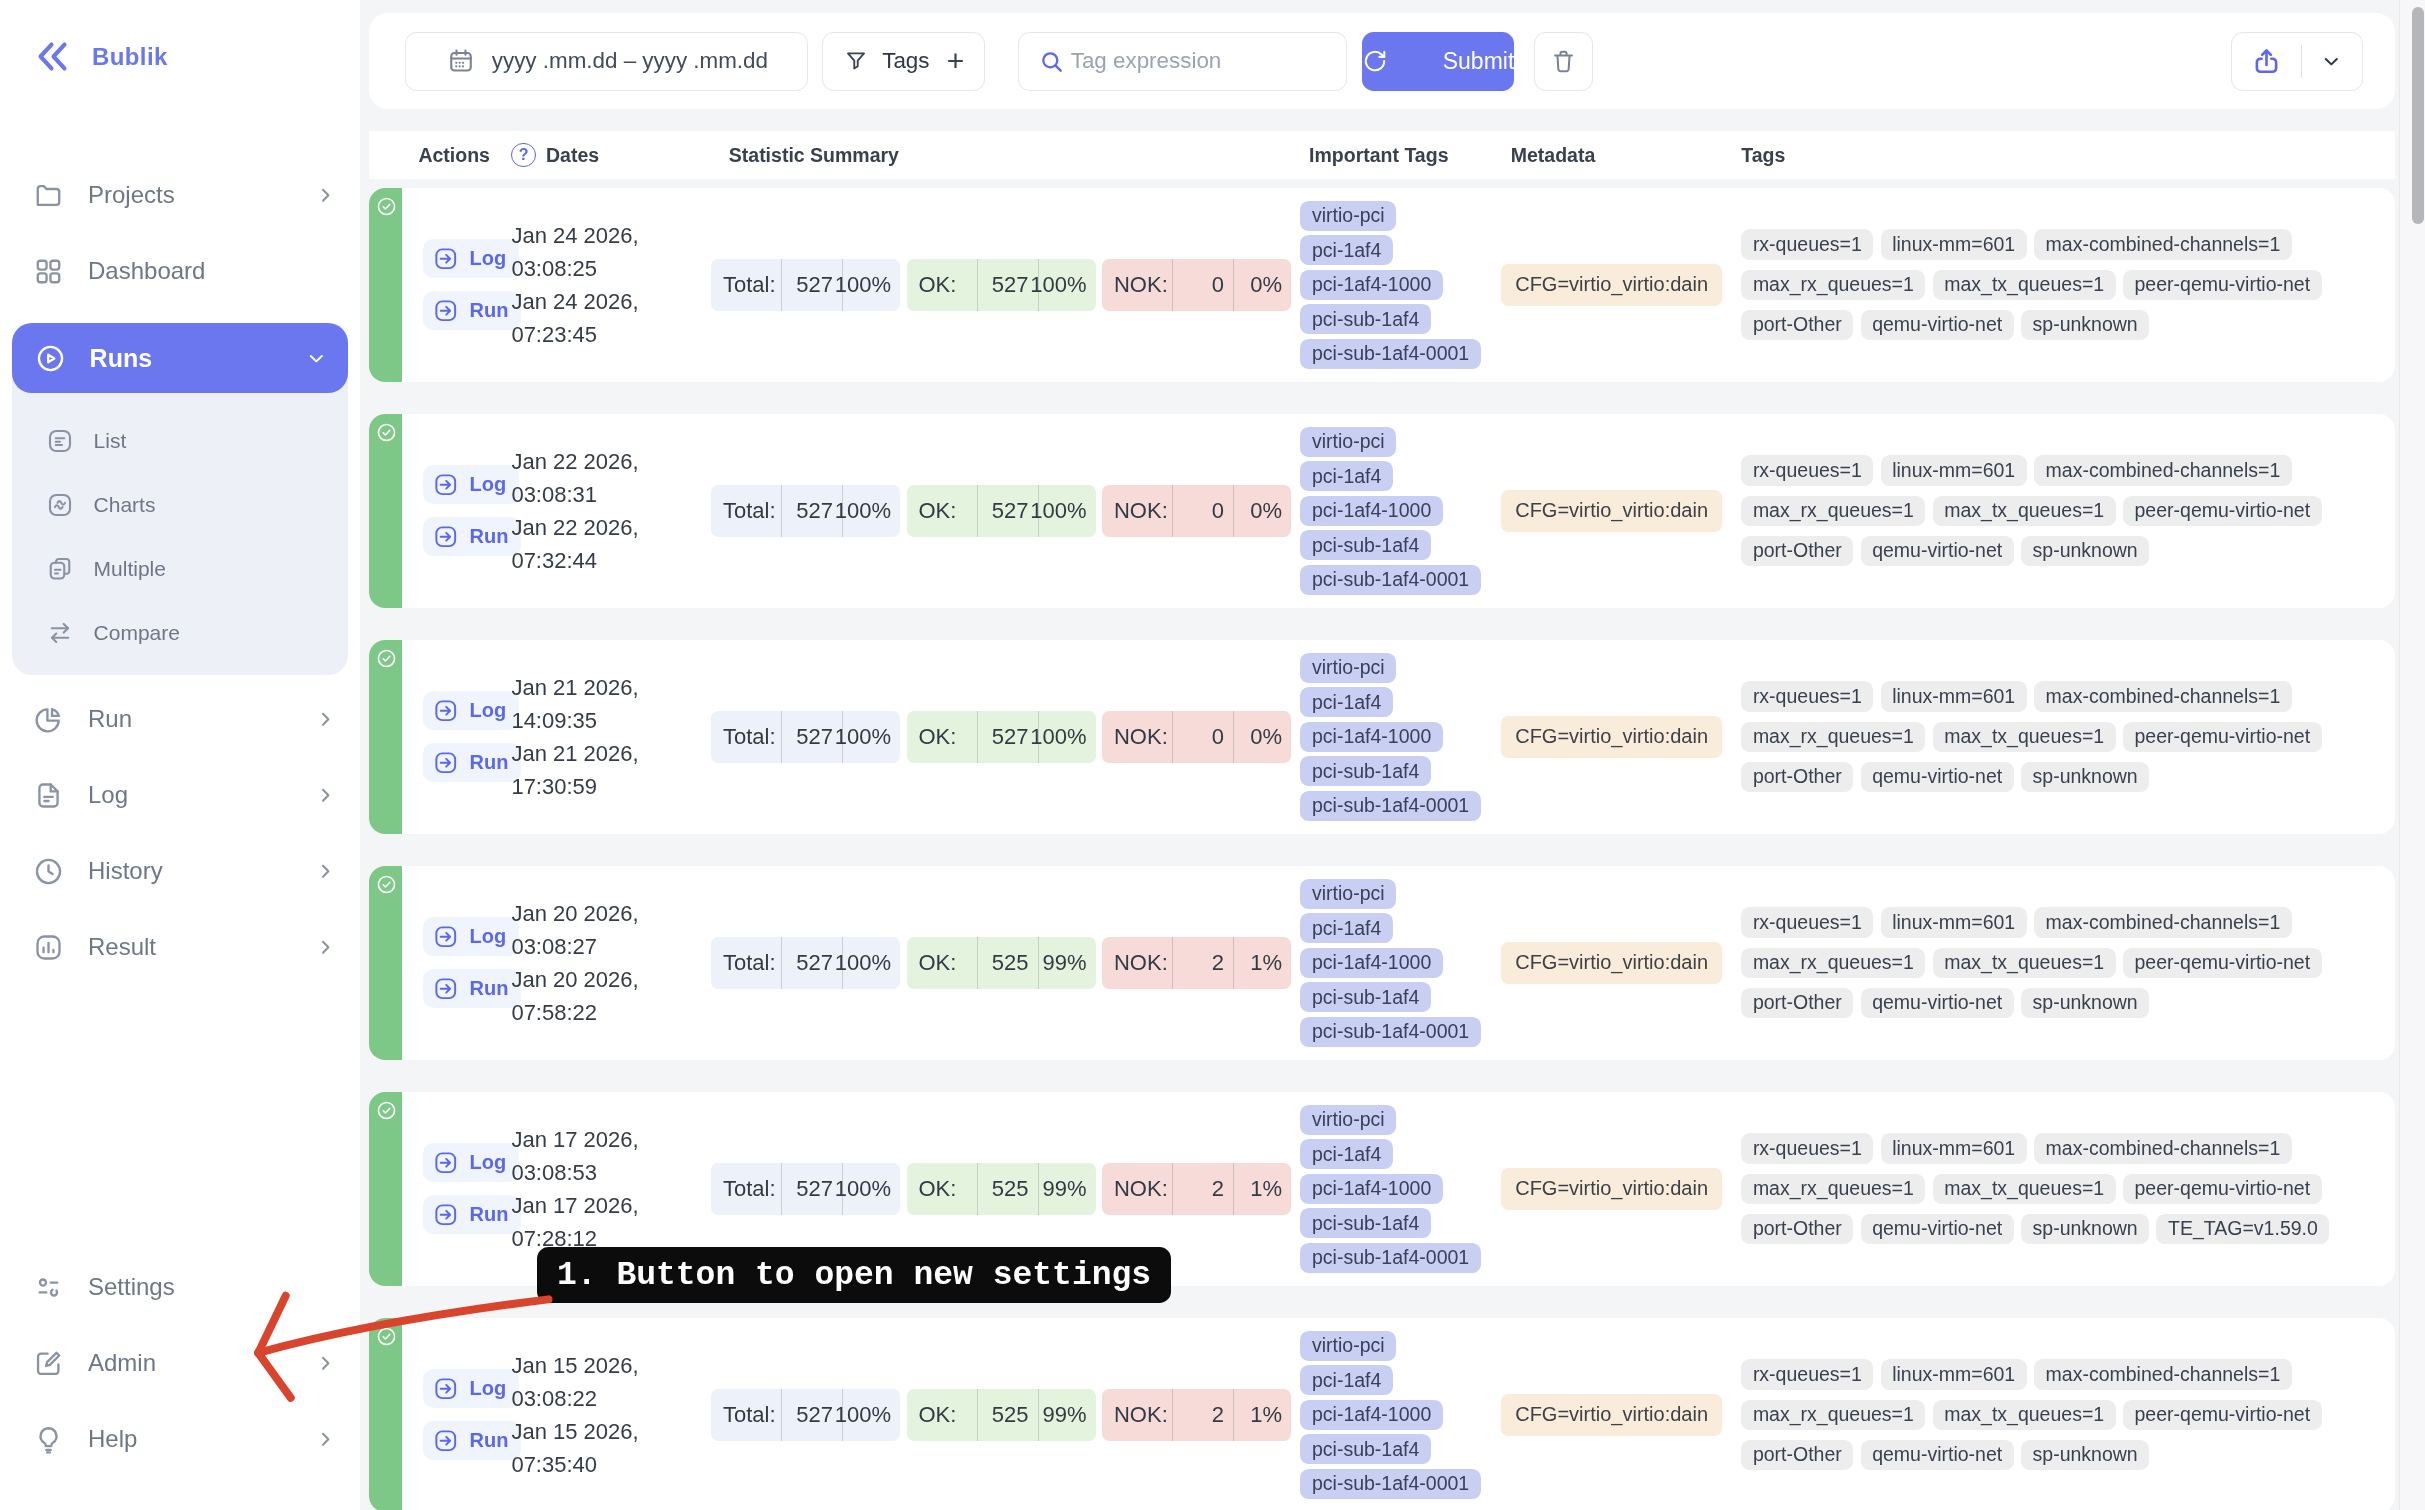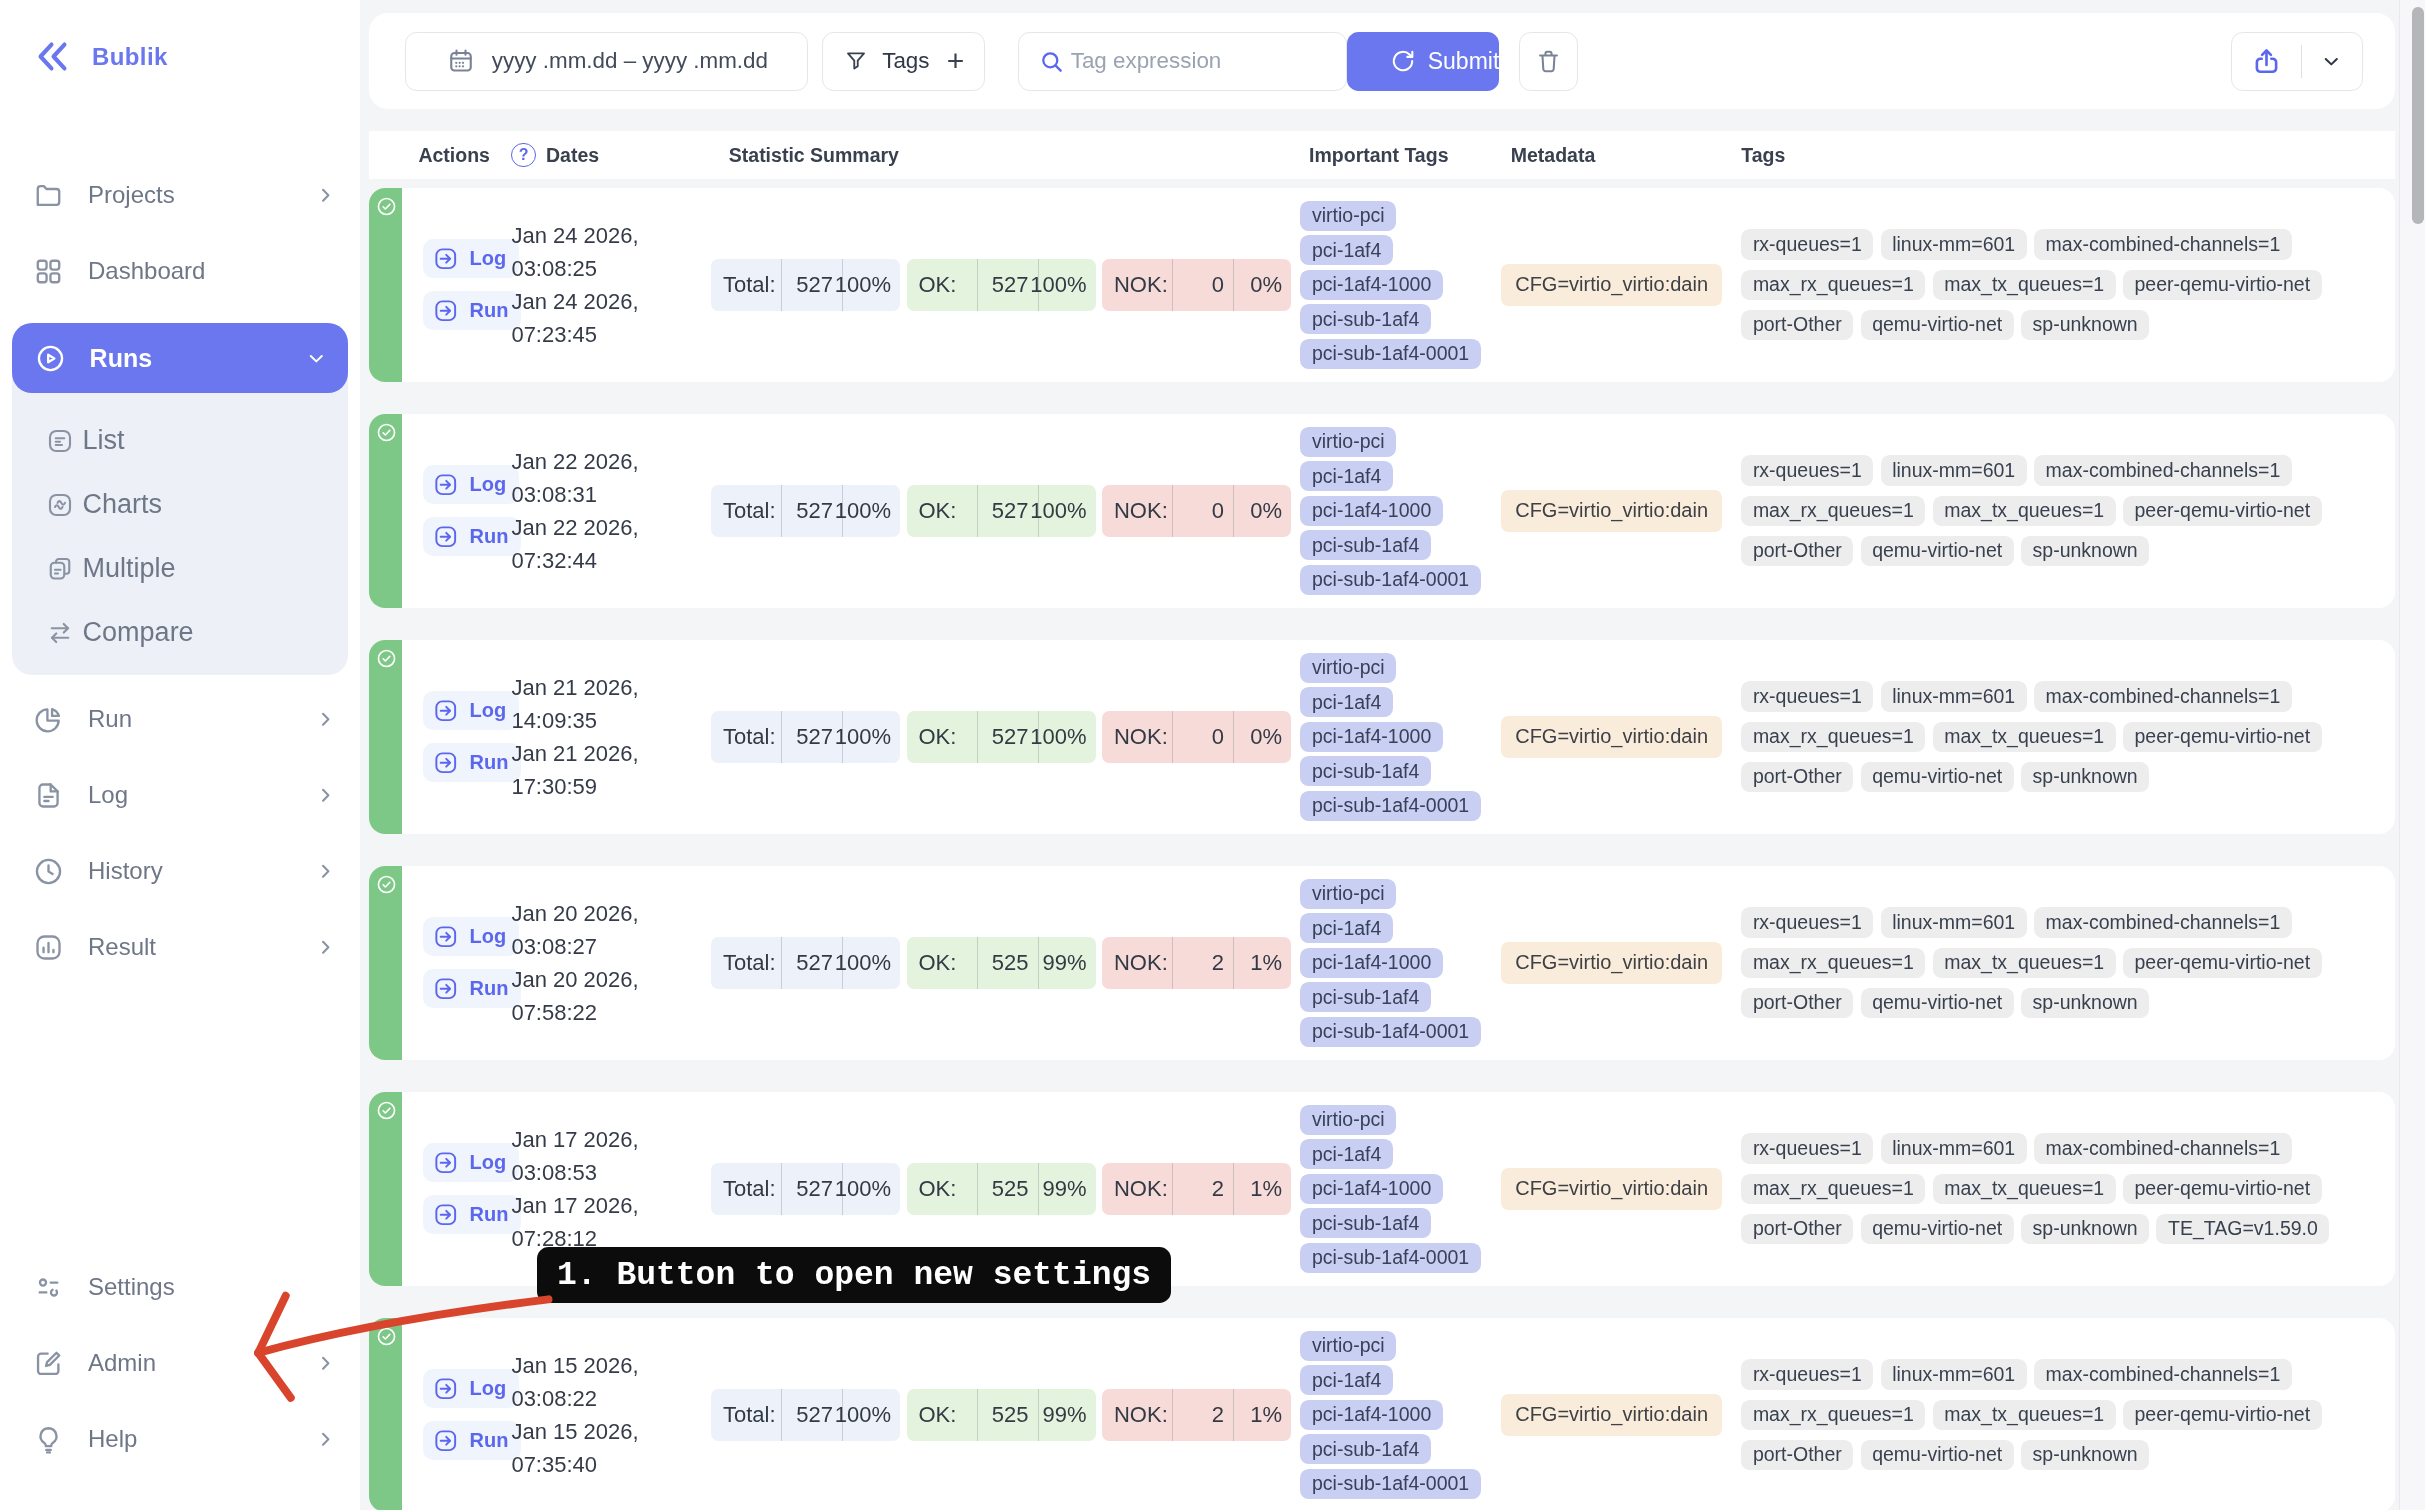--- a/index.html
+++ b/index.html
@@ -27,42 +27,42 @@
   .side-label{margin-left:23px;font-size:24px;color:var(--text-slate)}
   .side-item .chev{margin-left:auto;width:24.6px;height:24.6px;color:var(--icon-slate)}
   .runs-group{margin:0 11.6px 20px 11.6px;background:var(--panel);border-radius:20px;padding-bottom:26px}
   .side-item.active{background:var(--accent);border-radius:20px;height:70px;margin:0;
     padding:0 20px 0 22px}
   .side-item.active .icn,.side-item.active .chev{color:#fff}
   .side-item.active .side-label{color:#fff;font-weight:600;font-size:25px}
   .sub-item{display:flex;align-items:center;height:33px;margin-top:31px;padding:0 22px 0 33px;cursor:pointer}
   .sub-item:first-of-type{margin-top:23px}
   .sub-item .icn{width:30px;height:30px;color:var(--icon-slate)}
-  .sub-item .side-label{margin-left:8px;font-size:27px}
+  .sub-item .side-label{margin-left:19px;font-size:21px}
   .bottom-menu{position:absolute;bottom:47px;left:0;right:0}
   .bottom-menu .side-item:last-child{margin-bottom:0}
 
   
   .main{position:absolute;left:360px;right:0;top:0;bottom:0;padding:0 30px 0 9.4px}
   .toolbar-card{margin-top:13px;height:96px;background:#fff;border-radius:19px;
     display:flex;align-items:center;padding:0 32px 0 36px}
   .tb-box{height:59px;border:1.4px solid var(--line);border-radius:11.6px;background:#fff;
     display:flex;align-items:center;font-size:22.4px;color:var(--text-dark)}
   .date-box{width:403px;justify-content:center;gap:16px;color:#434b5a}
   .date-box .icn{width:30px;height:30px;color:#7a8396}
   .tags-box{margin-left:13.8px;padding:0 20px;gap:13px;cursor:pointer}
   .tags-box .icn{width:26px;height:26px;color:#3a4250}
   .tags-plus{font-size:30px;font-weight:300;color:#3a4250;margin-left:4.3px}
   .search-box{margin-left:33px;width:329px;padding:0 17.4px;gap:5px}
   .search-box .icn{width:29px;height:29px;color:var(--accent-ic)}
   .search-box input{border:none;outline:none;width:100%;font-size:22.4px;
     font-family:inherit;color:var(--text-dark);background:transparent}
   .search-box input::placeholder{color:#9aa3b2}
-  .submit-btn{width:152px;height:59px;background:var(--accent);color:#fff;
-    border:none;border-radius:11.6px;display:flex;align-items:center;justify-content:flex-end;
+  .submit-btn{margin-left:15px;width:152px;height:59px;background:var(--accent);color:#fff;
+    border:none;border-radius:11.6px;display:flex;align-items:center;justify-content:space-between;
     gap:11.6px;font-size:23px;font-weight:500;font-family:inherit;cursor:pointer}
   .submit-btn .icn{width:26px;height:26px;color:#fff}
   .trash-btn{margin-left:20px;width:59px;justify-content:center;cursor:pointer}
   .trash-btn .icn{width:29px;height:29px;color:#7a8396}
   .export-box{margin-left:auto;width:132px;justify-content:center;gap:17.4px;cursor:pointer}
   .export-box .icn.share{width:33px;height:33px;color:var(--accent-ic)}
   .export-divider{width:1.4px;height:33px;background:#dcdfe5}
   .export-box .icn.chev{width:24.6px;height:24.6px;color:#2f3744}
 
   

